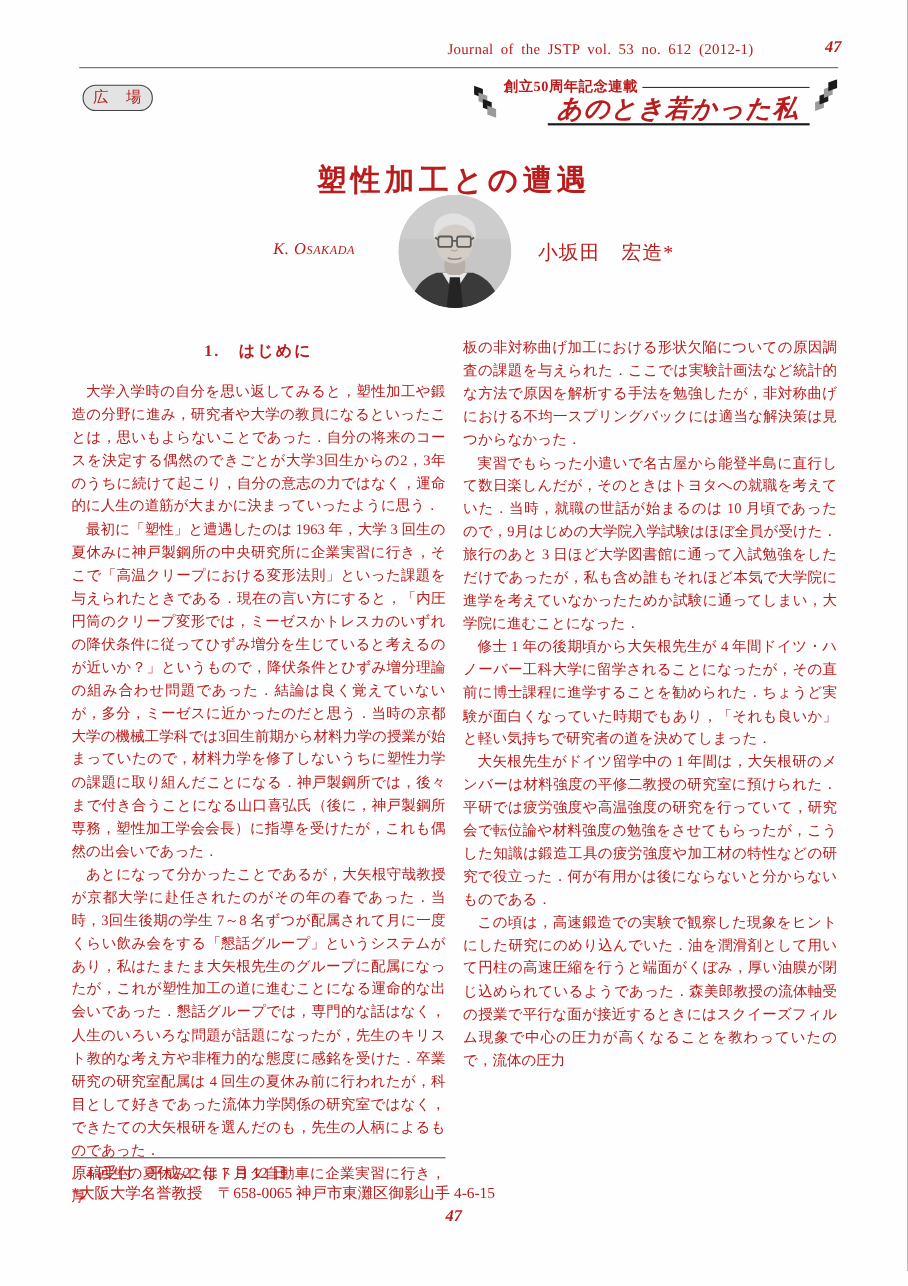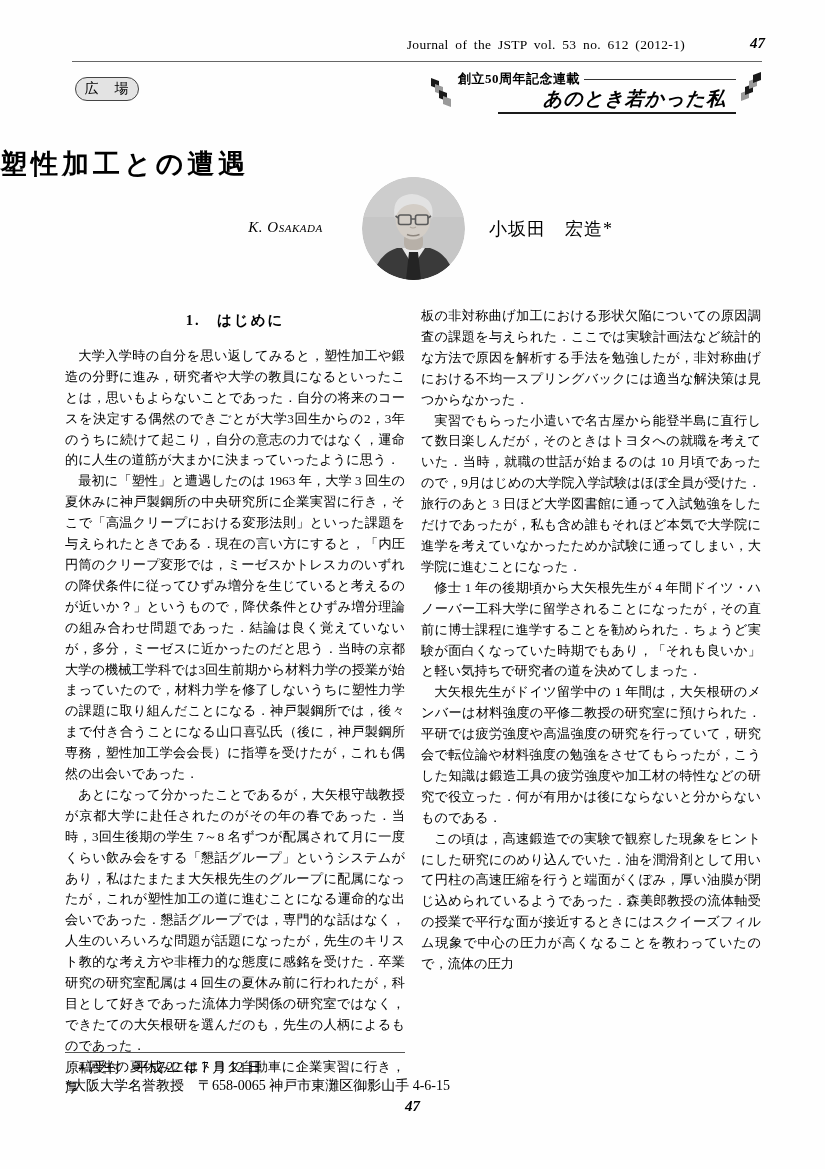--- a/index.html
+++ b/index.html
@@ -2,21 +2,21 @@
 <html lang="ja"><head>
 <meta charset="utf-8">
 <style>
   html,body{margin:0;padding:0;background:#888;}
   .page{
     position:relative;
     width:825px;height:1169px;
     margin:0 auto;
     background:#fefefe;
     font-family:"Liberation Serif","DejaVu Serif",serif;
-    color:#000000;
+    color:#b91c1c;
     overflow:hidden;
   }
   
   .journal-line{position:absolute;top:37px;left:0;width:100%;height:20px;}
   .journal-title{position:absolute;right:140px;top:0;font-size:13.5px;letter-spacing:.3px;word-spacing:3px;}
   .journal-pageno{position:absolute;right:60px;top:-2px;font-size:15px;font-weight:bold;font-style:italic;}
   .header-rule{position:absolute;top:61px;left:72px;width:690px;border-top:1.5px solid #666;}
   
   .hiroba-badge{
     position:absolute;top:77px;left:75px;
@@ -30,27 +30,27 @@
   .zigzag{position:absolute;}
   .zigzag.left{left:0;top:8px;}
   .zigzag.right{right:0;top:2px;}
   .serial-inner{position:absolute;left:28px;right:30px;top:0;}
   .serial-top{display:flex;align-items:center;}
   .serial-label{font-size:13px;font-weight:bold;letter-spacing:.5px;white-space:nowrap;}
   .serial-topline{flex:1;border-top:1.2px solid #333;margin-left:4px;}
   .serial-title-row{border-bottom:2.5px solid #1a1a1a;margin-left:40px;text-align:right;padding-right:10px;margin-top:-2px;}
   .serial-title{
     font-family:Liberation Serif, serif;
-    font-size:19px;font-weight:bold;font-style:italic;
+    font-size:23px;font-weight:bold;font-style:italic;
     letter-spacing:1px;line-height:26px;white-space:nowrap;
   }
   
   .article-title{
     position:absolute;top:128px;left:0;width:100%;
-    text-align:left;font-size:27px;font-weight:600;letter-spacing:4px;
+    text-align:center;font-size:27px;font-weight:600;letter-spacing:4px;
   }
   .author-en{
     position:absolute;top:219px;left:228px;width:115px;text-align:center;
     font-style:italic;font-variant:small-caps;font-size:15px;letter-spacing:.5px;
   }
   .author-photo{
     position:absolute;top:177px;left:362px;width:103px;height:103px;
     border-radius:50%;overflow:hidden;
   }
   .author-ja{

